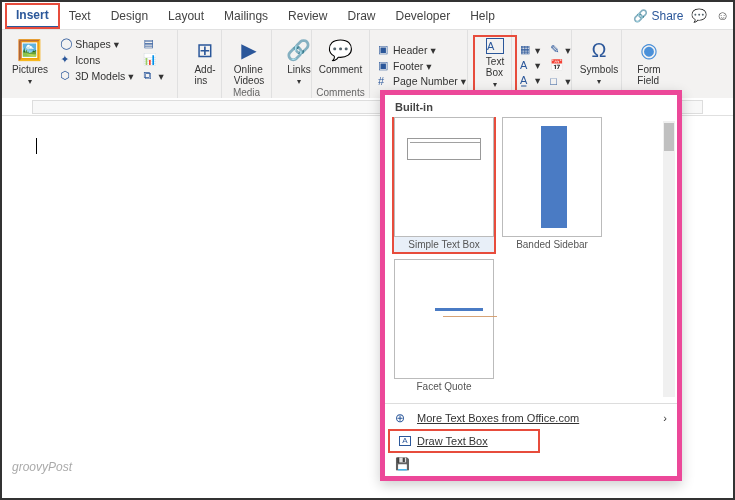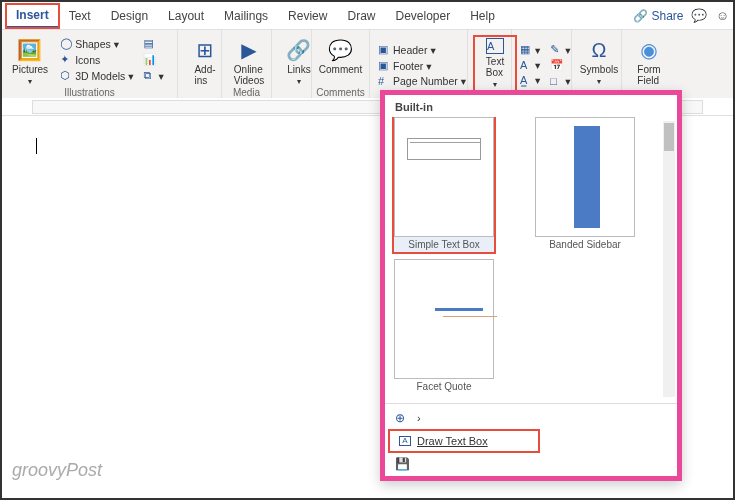--- a/index.html
+++ b/index.html
@@ -17,24 +17,24 @@
 .group-content { display:flex; gap:6px; flex:1; align-items:flex-start; padding-top:4px; }
 .bigbtn { display:flex; flex-direction:column; align-items:center; justify-content:center; font-size:10px; color:#333; gap:2px; padding:2px 4px; cursor:pointer; min-width:42px; }
 .bigbtn .ico { font-size:20px; color:#2b579a; height:24px; display:flex; align-items:center; }
 .minilist { display:flex; flex-direction:column; gap:1px; font-size:10.5px; color:#333; }
 .mini { display:flex; align-items:center; gap:3px; cursor:pointer; padding:1px 2px; white-space:nowrap; }
 .mini .mi { font-size:11px; color:#2b579a; width:12px; }
 .document { position:absolute; top:96px; left:0; right:0; bottom:0; background:#fff; }
 .ruler { height:18px; background:#fff; border-bottom:1px solid #e0e0e0; position:relative; }
 .ruler-inner { position:absolute; left:30px; right:30px; top:2px; height:14px; background:#f8f8f8; border:1px solid #ddd; }
 .cursor { position:absolute; left:34px; top:40px; width:1px; height:16px; background:#000; }
-.watermark { position:absolute; left:10px; bottom:17px; font-size:18px; color:#aaa; font-style:italic; }
+.watermark { position:absolute; left:10px; bottom:24px; font-size:12px; color:#aaa; font-style:italic; }
 .dropdown { position:absolute; top:88px; left:378px; width:302px; background:#fff; border:5px solid #ec4899; box-shadow:0 4px 12px rgba(0,0,0,.2); z-index:100; }
 .dd-header { font-size:11px; font-weight:600; color:#444; padding:6px 10px 4px; }
-.gallery { display:flex; flex-wrap:wrap; gap:6px; padding:0 8px 6px; max-height:306px; overflow-y:auto;flex-direction:column; }
+.gallery { display:flex; flex-wrap:wrap; gap:6px; padding:0 8px 6px; max-height:306px; overflow-y:auto; }
 .gitem { width:102px; display:flex; flex-direction:column; align-items:center; cursor:pointer; }
 .gitem.sel { background:#e8eff8; }
 .thumb { width:100px; height:120px; background:#fff; border:1px solid #bbb; margin-bottom:2px; position:relative; }
 .glabel { font-size:10px; color:#555; text-align:center; height:14px; }
 .dd-sep { height:1px; background:#ddd; margin:2px 0; }
 .dd-row { display:flex; align-items:center; font-size:11px; color:#333; padding:5px 10px; cursor:pointer; gap:6px; }
 .dd-row.disabled { color:#aaa; cursor:default; }
 .dd-row .ri { width:16px; color:#2b579a; font-size:12px; }
 .scrollbar { position:absolute; right:2px; top:4px; width:12px; bottom:4px; background:#f0f0f0; }
 .scrollthumb { position:absolute; top:2px; width:10px; left:1px; height:28px; background:#c0c0c0; }
@@ -81,21 +81,20 @@
       <div class="minilist">
         <div class="mini">
             <span class="mi">▤</span>
           </div>
         <div class="mini">
             <span class="mi">📊</span>
           </div>
         <div class="mini"><span class="mi">⧉</span>▾</div>
       </div>
     </div>
-    <div class="group-label">Illustrations</div>
   </div>
 
   <div class="group" style="width:44px">
     <div class="group-content">
         <div class="bigbtn">
           <span class="ico">⊞</span>
           <span style="white-space:pre">Add-
 ins</span>
         </div>
       </div>
@@ -204,39 +203,40 @@
   <div style="position:relative">
     <div class="gallery">
       <div class="gitem sel redbox">
         <div class="thumb">
             <div style="position:absolute;top:20px;left:12px;right:12px;height:22px;border:1px solid #999;font-size:3px;line-height:3px;padding:2px;overflow:hidden;color:#999">▬▬▬▬▬▬▬▬▬▬▬▬▬▬▬▬▬▬▬▬▬▬▬▬▬▬▬▬▬▬▬▬▬▬▬▬▬▬▬▬▬▬▬▬</div>
           </div>
         <div class="glabel">Simple Text Box</div>
       </div>
       <div class="gitem">
         <div class="thumb">
+            <div style="position:absolute;top:8px;bottom:8px;left:38px;width:26px;background:#4a7bc4"></div>
+          </div>
+        <div class="glabel">Banded Sidebar</div>
+      </div>
+      <div class="gitem">
+        <div class="thumb">
             <div style="position:absolute;top:48px;right:10px;width:48px;height:3px;background:#4a7bc4"></div>
             <div style="position:absolute;top:54px;right:10px;width:40px;font-size:3px;color:#d49b6a;line-height:4px">▬▬▬▬▬▬▬▬▬▬▬▬▬▬▬▬▬▬</div>
           </div>
         <div class="glabel">Facet Quote</div>
-      </div>
-      <div class="gitem">
-        <div class="thumb">
-            <div style="position:absolute;top:8px;bottom:8px;left:38px;width:26px;background:#4a7bc4"></div>
-          </div>
-        <div class="glabel">Banded Sidebar</div>
       </div>
     </div>
     <div class="scrollbar">
         <div class="scrollthumb"></div>
       </div>
   </div>
   <div class="dd-sep"></div>
   <div class="dd-row">
       <span class="ri">⊕</span>
+      <span style="flex:1;text-decoration:underline">More Text Boxes from Office.com</span>
       <span>›</span>
     </div>
   <div class="dd-row redbox" style="width:150px;margin-left:4px">
       <span class="ri" style="border:1px solid #2b579a;width:12px;height:10px;font-size:8px;line-height:8px;text-align:center">A</span>
       <span style="text-decoration:underline">Draw Text Box</span>
     </div>
   <div class="dd-row disabled">
       <span class="ri">💾</span>
     </div>
 </div>

